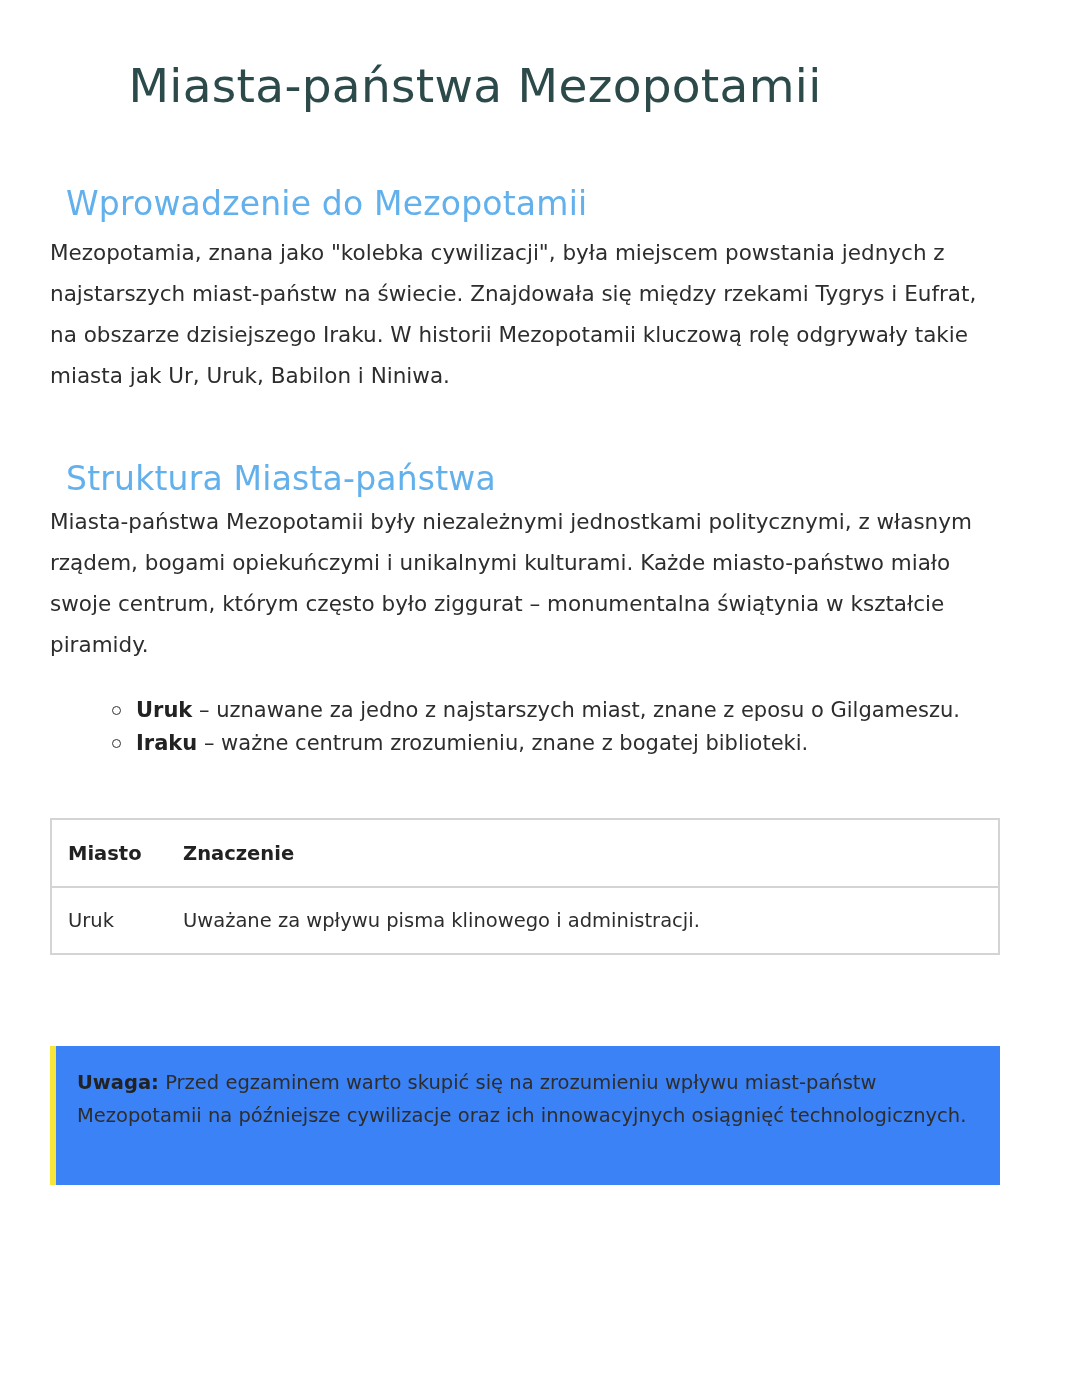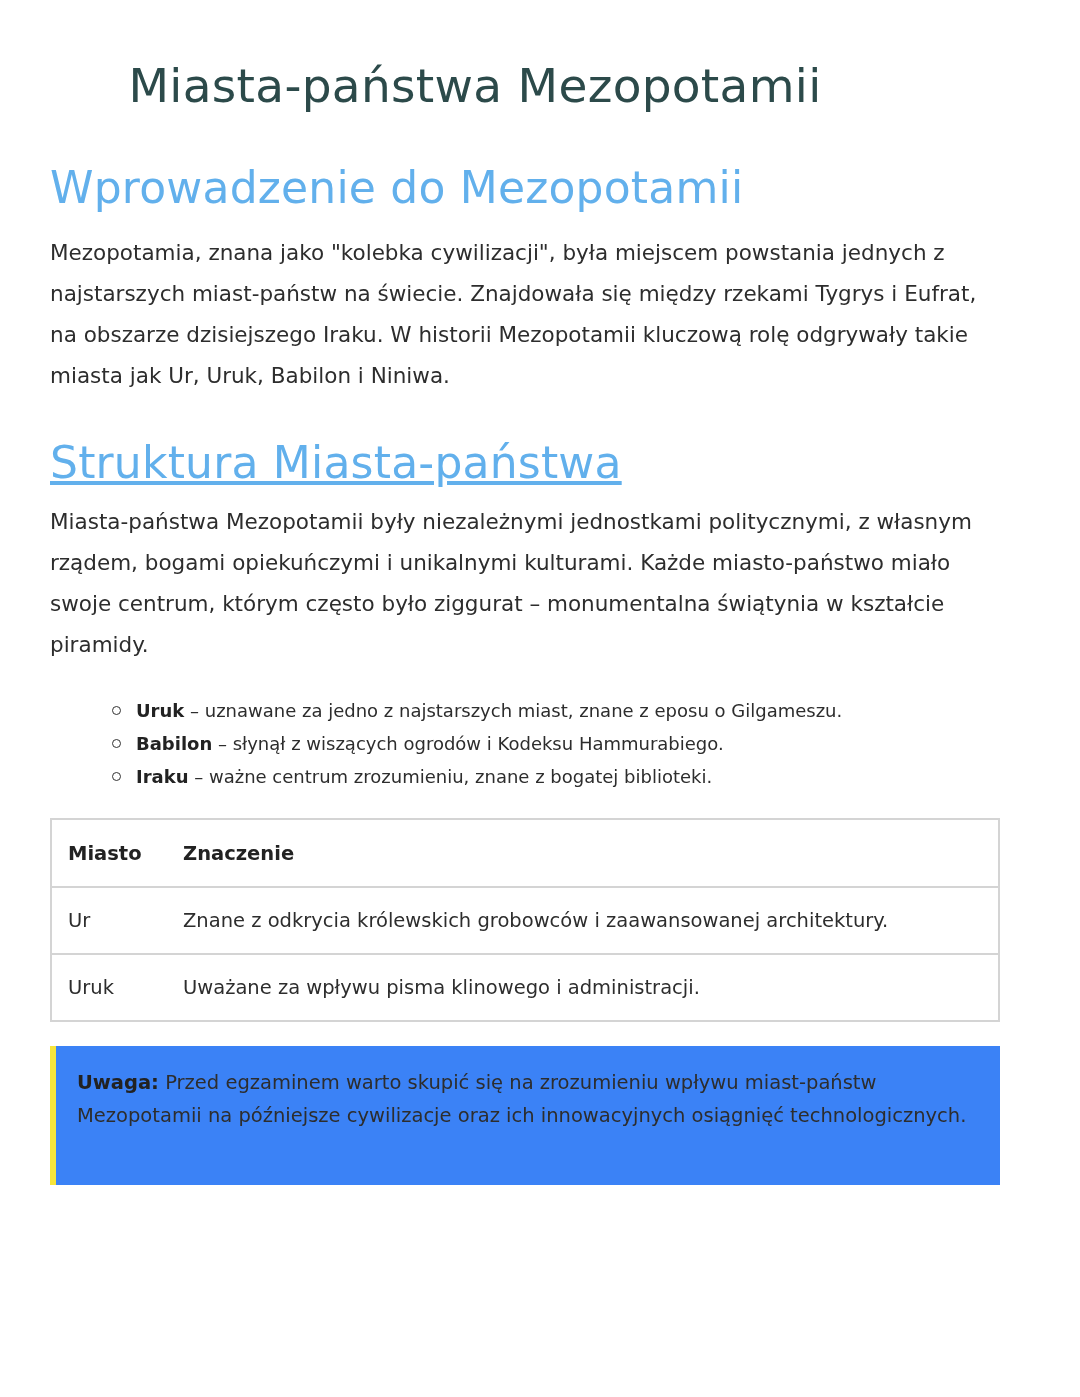--- a/index.html
+++ b/index.html
@@ -32,50 +32,50 @@
       font-weight: normal;
       color: #2c4a4a;
       letter-spacing: 0.3px;
       margin-top: 0;
       margin-bottom: 0;
       line-height: 60px;
     }
     .section-heading {
       position: absolute;
       left: 0;
-      margin: 0;
-      font-size: 44px;
+      margin: 16px;
+      font-size: 33px;
       font-weight: normal;
       color: #62b0ec;
       line-height: 44px;
       letter-spacing: 0.2px;
     }
     .h-intro { top: 166px; }
-    .h-structure { top: 441px; text-decoration: underline; }
+    .h-structure { top: 441px; }
 
     .para {
       position: absolute;
       left: 0;
       margin: 0;
       width: 950px;
       font-size: 21.5px;
       line-height: 41px;
       color: #2d2d2d;
     }
     .p-intro { top: 232px; }
     .p-structure { top: 501px; }
 
     .bullets {
       position: absolute;
       left: 60px;
       top: 694px;
       margin: 0;
       padding: 0;
       list-style: none;
-      font-size: 18px;
+      font-size: 21px;
       line-height: 33px;
       color: #2d2d2d;
     }
     .bullets li {
       position: relative;
       padding-left: 26px;
       white-space: nowrap;
     }
     .bullet-dot {
       position: absolute;
@@ -150,40 +150,33 @@
   <p class="para p-intro">Mezopotamia, znana jako "kolebka cywilizacji", była miejscem powstania jednych z najstarszych miast-państw na świecie. Znajdowała się między rzekami Tygrys i Eufrat, na obszarze dzisiejszego Iraku. W historii Mezopotamii kluczową rolę odgrywały takie miasta jak Ur, Uruk, Babilon i Niniwa.</p>
 
   <h2 class="section-heading h-structure">Struktura Miasta-państwa</h2>
   <p class="para p-structure">Miasta-państwa Mezopotamii były niezależnymi jednostkami politycznymi, z własnym rządem, bogami opiekuńczymi i unikalnymi kulturami. Każde miasto-państwo miało swoje centrum, którym często było ziggurat – monumentalna świątynia w kształcie piramidy.</p>
 
   <ul class="bullets">
     <li>
       <span class="bullet-dot"></span><b>Uruk</b><span> – uznawane za jedno z najstarszych miast, znane z eposu o Gilgameszu.</span>
     </li>
     <li>
-      <span class="bullet-dot"></span><b>Babilon</b><span> – słynął z wiszących ogrodów i Kodeksu Hammurabiego.</span>
-    </li>
-    <li>
       <span class="bullet-dot"></span><b>Iraku</b><span> – ważne centrum zrozumieniu, znane z bogatej biblioteki.</span>
     </li>
   </ul>
 
   <div class="table-wrap">
     <table class="cities">
       <thead>
         <tr>
           <th class="col-city">Miasto</th>
           <th>Znaczenie</th>
         </tr>
       </thead>
       <tbody>
-        <tr>
-          <td>Ur</td>
-          <td>Znane z odkrycia królewskich grobowców i zaawansowanej architektury.</td>
-        </tr>
         <tr>
           <td>Uruk</td>
           <td>Uważane za wpływu pisma klinowego i administracji.</td>
         </tr>
       </tbody>
     </table>
   </div>
 
   <div class="note">
     <b>Uwaga:</b><span> Przed egzaminem warto skupić się na zrozumieniu wpływu miast-państw Mezopotamii na późniejsze cywilizacje oraz ich innowacyjnych osiągnięć technologicznych.</span>

